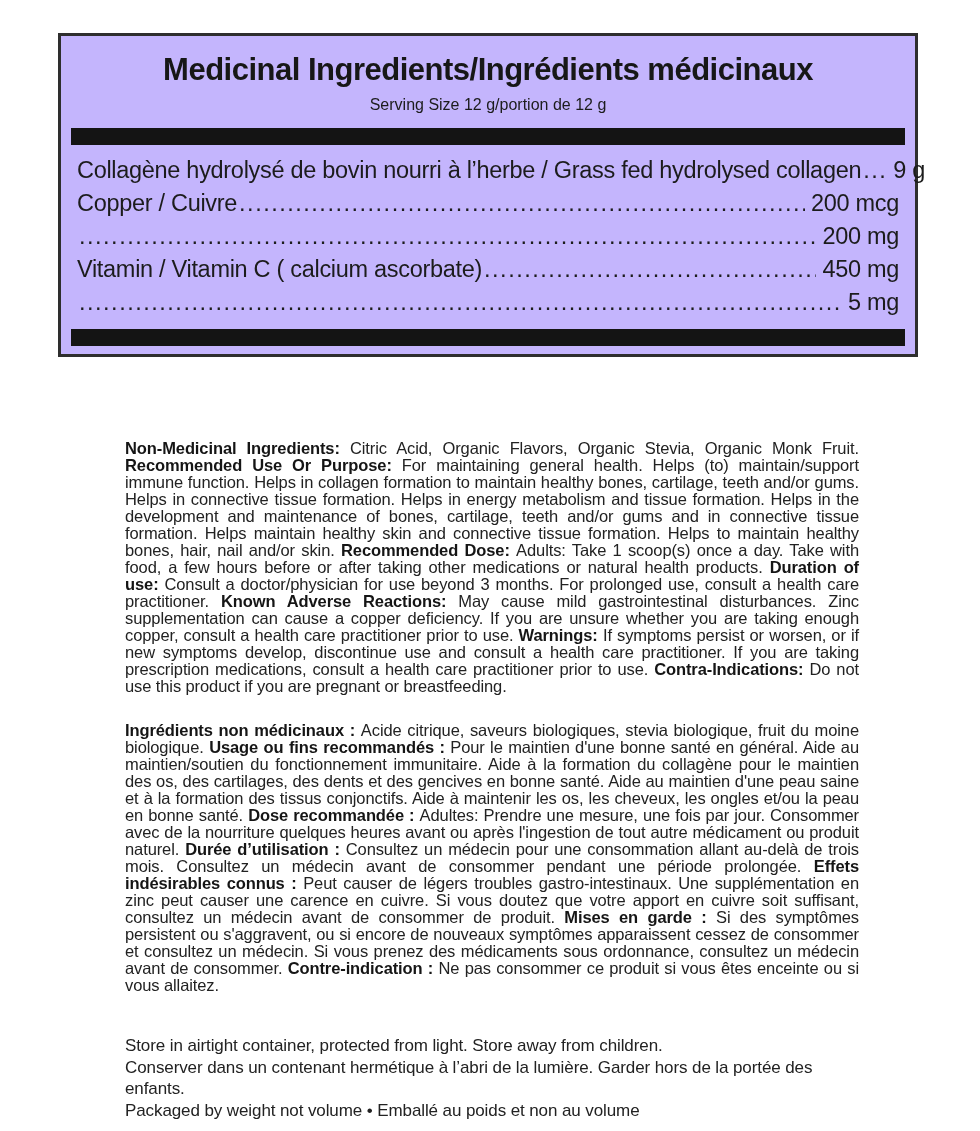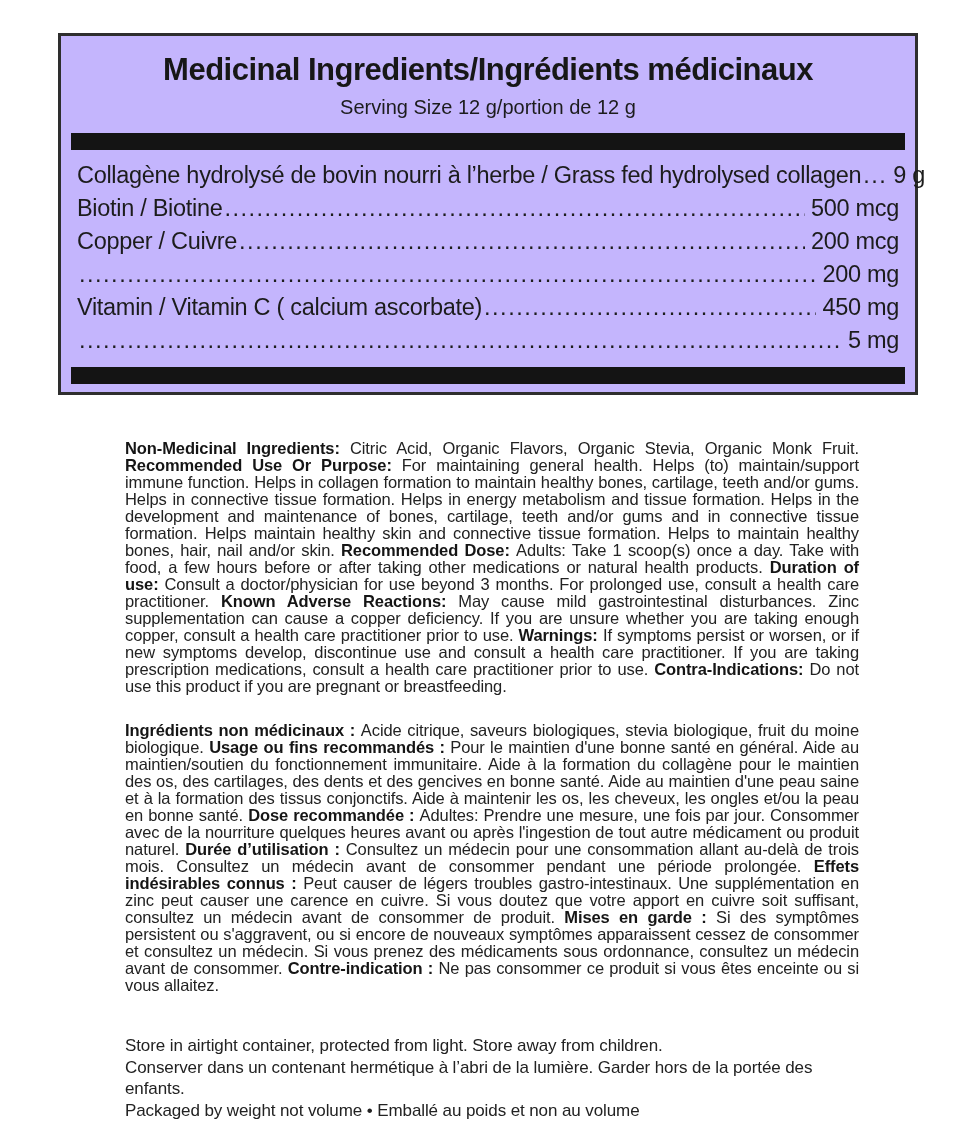--- a/index.html
+++ b/index.html
@@ -29,21 +29,21 @@
   }
   .panel-title {
     font-weight: bold;
     font-size: 31px;
     letter-spacing: -0.5px;
     text-align: center;
     margin: 16px 10px 8px 10px;
     color: #171717;
   }
   .panel-subtitle {
-    font-size: 20px;
+    font-size: 16px;
     text-align: center;
     margin: 0 10px 14px 10px;
     color: #1c1c1c;
   }
   .thick-bar {
     height: 17px;
     background: #141414;
     margin: 0 10px;
   }
   .rows {
@@ -107,25 +107,20 @@
     <div class="panel-subtitle">Serving Size 12 g/portion de 12 g</div>
     <div class="thick-bar"></div>
 
     <div class="rows">
       <div class="row">
         <span class="name">Collagène hydrolysé de bovin nourri à l’herbe / Grass fed hydrolysed collagen</span>
         <span class="dots"></span>
         <span class="amount">9 g</span>
       </div>
       <div class="row">
-        <span class="name">Biotin / Biotine</span>
-        <span class="dots"></span>
-        <span class="amount">500 mcg</span>
-      </div>
-      <div class="row">
         <span class="name">Copper / Cuivre </span>
         <span class="dots"></span>
         <span class="amount">200 mcg</span>
       </div>
       <div class="row">
         <span class="dots"></span>
         <span class="amount">200 mg</span>
       </div>
       <div class="row">
         <span class="name">Vitamin / Vitamin C ( calcium ascorbate) </span>

